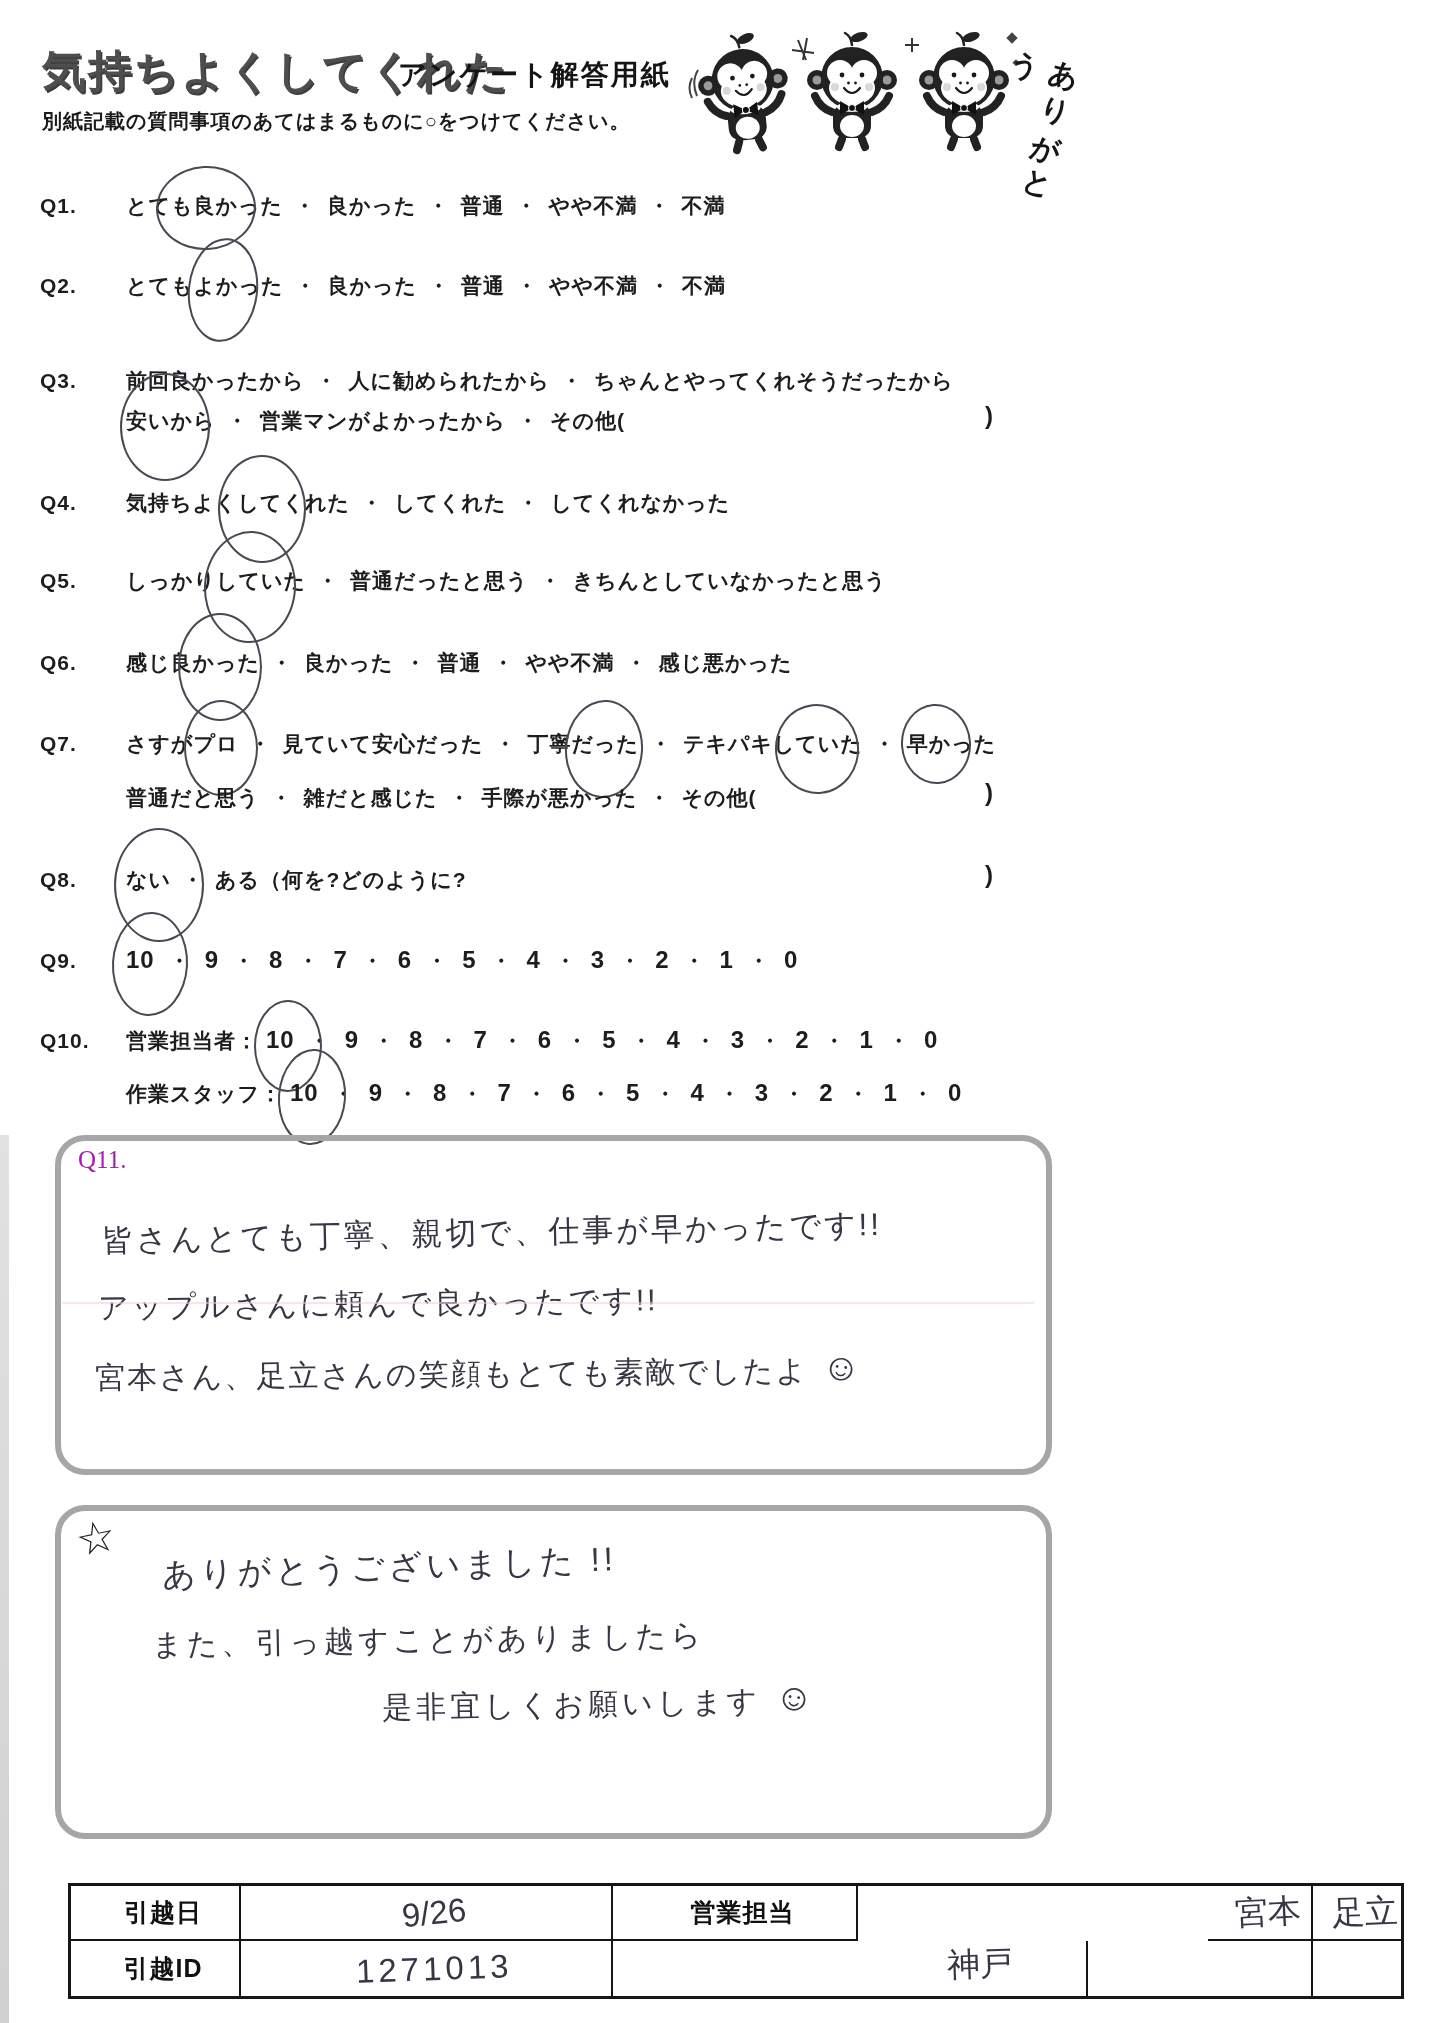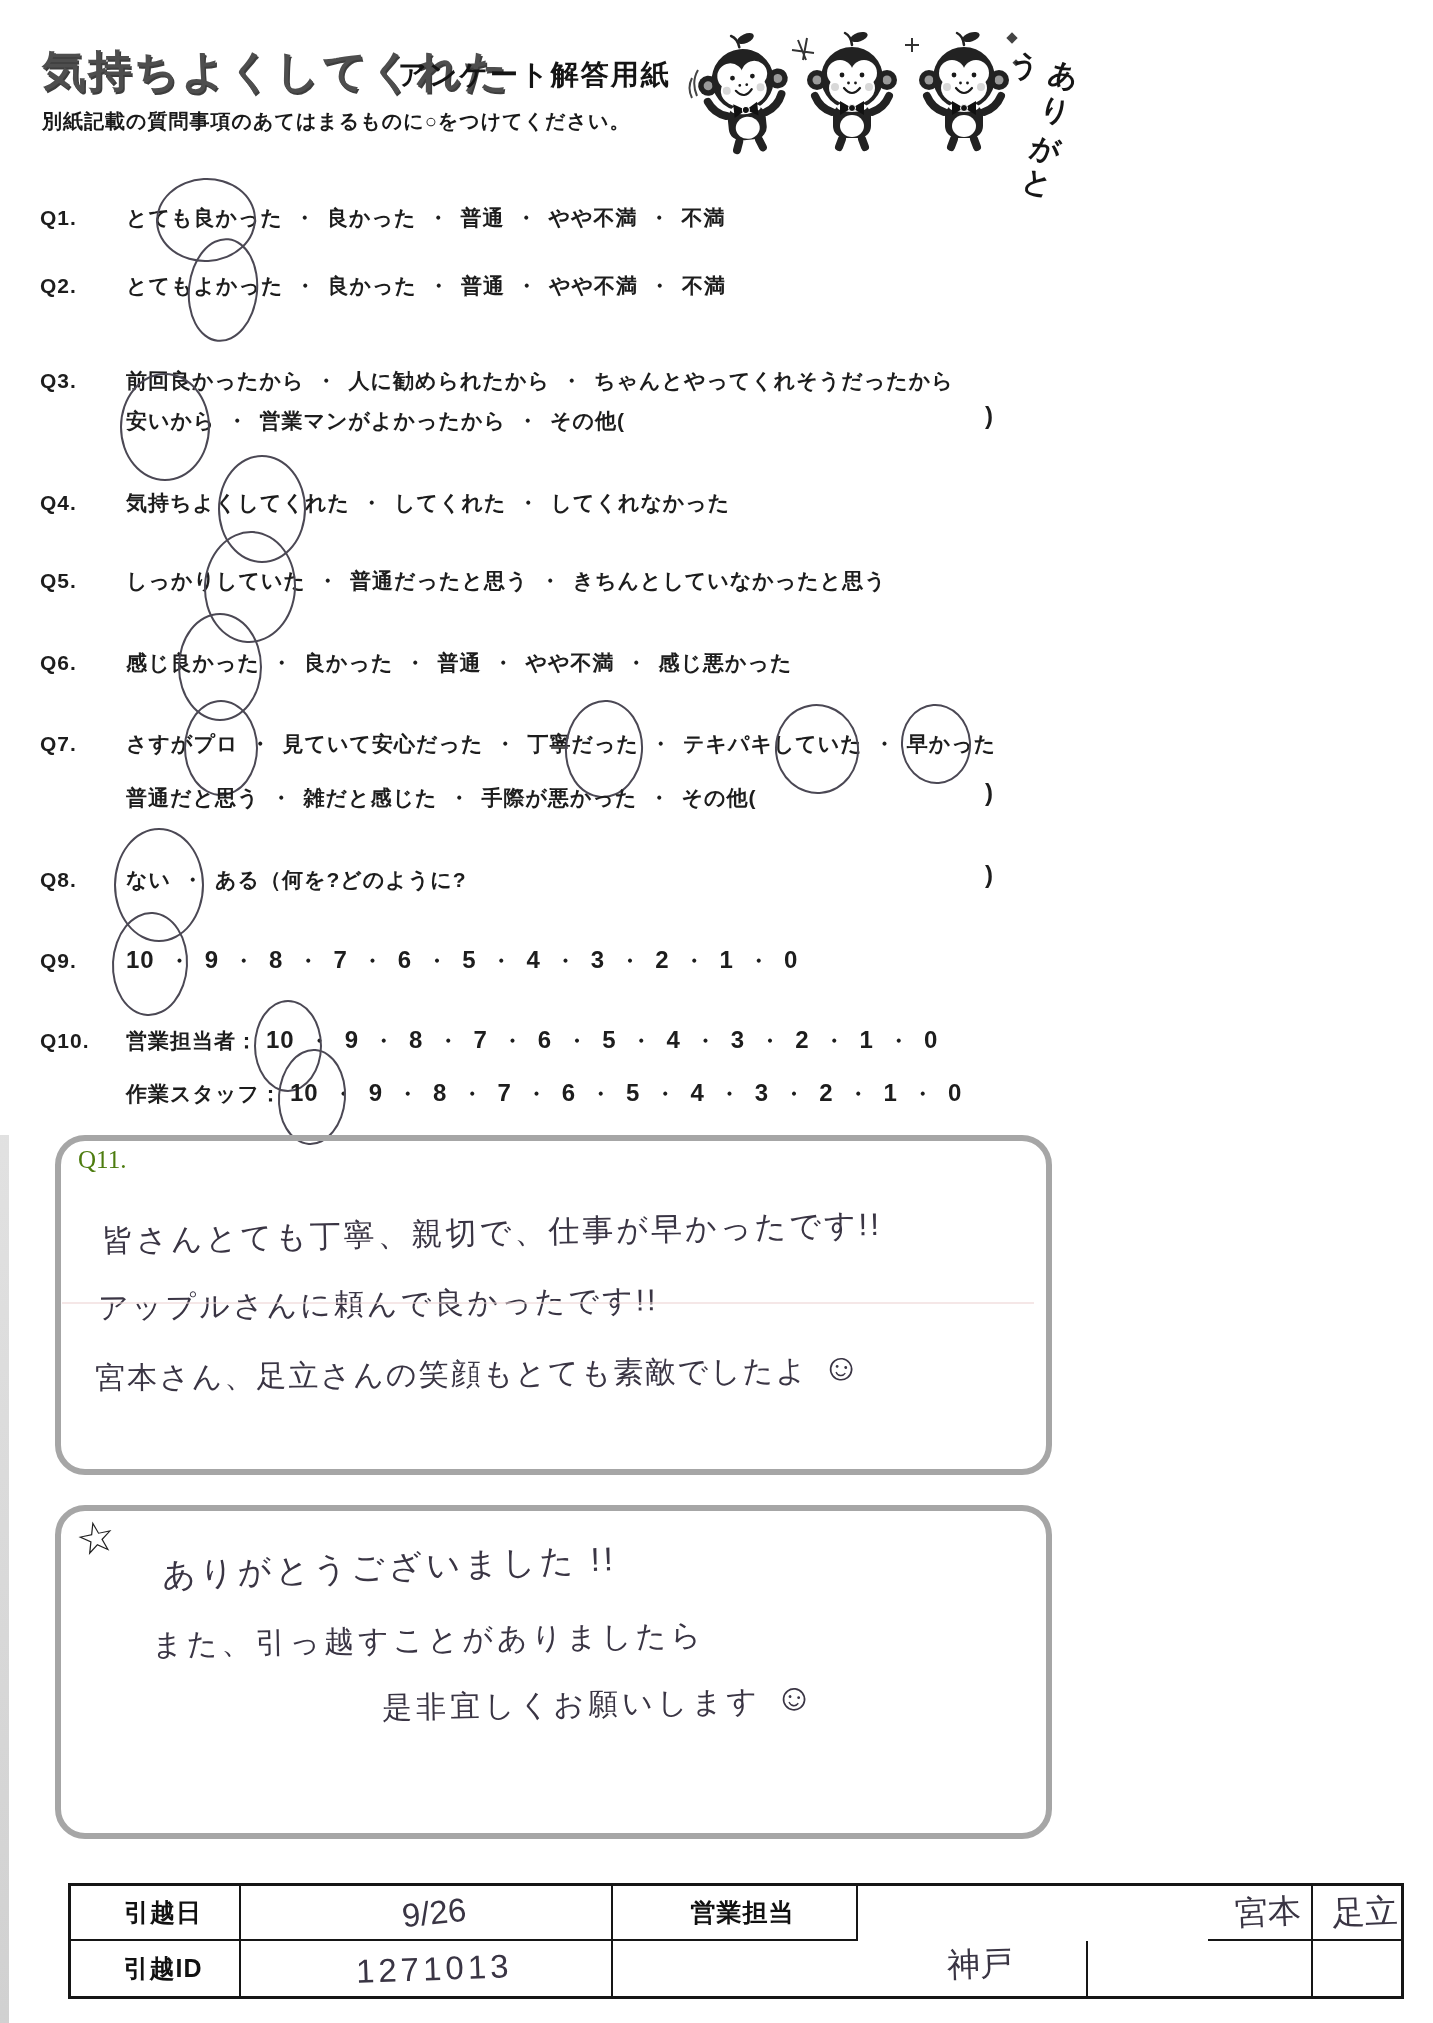--- a/index.html
+++ b/index.html
@@ -57,21 +57,21 @@
   #q7l0 .opt-3 .circ{left:92px;top:-26px;width:80px;height:86px;transform:rotate(-6deg);}
   #q7l0 .opt-4 .circ{left:-6px;top:-26px;width:66px;height:76px;transform:rotate(-4deg);}
   #q8l0 .opt-0 .circ{left:-12px;top:-38px;width:86px;height:110px;}
   #q9l0 .opt-0 .circ{left:-14px;top:-34px;width:72px;height:100px;transform:rotate(3deg);}
   #q10l0 .opt-0 .circ{left:-12px;top:-26px;width:64px;height:88px;}
   #q10l1 .opt-0 .circ{left:-12px;top:-30px;width:64px;height:92px;transform:rotate(4deg);}
   
   .bigbox{position:absolute;left:55px;width:985px;border:6px solid #a6a6a6;border-radius:30px;}
   .box-q11{top:1135px;height:328px;}
   .box-star{top:1505px;height:322px;}
-  .q11-label{position:absolute;left:78px;top:1146px;font-family:"Liberation Serif","DejaVu Serif",serif;font-size:25px;color:#4d7c0f;}
+  .q11-label{position:absolute;left:78px;top:1146px;font-family:"Liberation Serif","DejaVu Serif",serif;font-size:25px;color:#a21caf;}
   .star-mark{position:absolute;left:76px;top:1512px;font-size:44px;color:#222;transform:rotate(-12deg);}
   
   .hand{position:absolute;white-space:nowrap;color:#3a3544;font-weight:500;}
   .h-q11-1{left:102px;top:1212px;font-size:31px;letter-spacing:3px;transform:rotate(-1.2deg);}
   .h-q11-2{left:98px;top:1284px;font-size:30px;letter-spacing:3px;transform:rotate(-0.8deg);}
   .h-q11-3{left:95px;top:1350px;font-size:30px;letter-spacing:2px;transform:rotate(-0.6deg);}
   .h-st-1{left:162px;top:1545px;font-size:33px;letter-spacing:4px;transform:rotate(-2deg);}
   .h-st-2{left:152px;top:1620px;font-size:30px;letter-spacing:4px;transform:rotate(-1deg);}
   .h-st-3{left:382px;top:1680px;font-size:30px;letter-spacing:4px;transform:rotate(-1deg);}
   .smiley{display:inline-block;font-size:38px;margin-left:14px;transform:rotate(8deg);color:#3a3544;}
@@ -138,21 +138,21 @@
   <use href="#mk" transform="translate(8,6) rotate(-6 50 60)"></use>
   <use href="#mk" x="116" y="4"></use>
   <use href="#mk" x="228" y="4"></use>
   <path d="M112 14 l8 20 M121 12 l-4 22 M106 24 l22 3" stroke="#333" stroke-width="2" fill="none"></path>
   <path d="M226 12 v14 M219 19 h14" stroke="#333" stroke-width="2" fill="none"></path>
   <rect x="322" y="8" width="8" height="8" transform="rotate(45 326 12)" fill="#444"></rect>
   <rect x="328" y="34" width="5" height="5" transform="rotate(45 330 36)" fill="#444"></rect>
 </svg>
 <div class="thanks-vert">ありがとう</div>
 
-<div class="qrow" style="top:204px">
+<div class="qrow" style="top:192px">
   <span class="qno">Q1.</span><span id="q1l0" class="optline"><span class="opt opt-0">とても良かった<i class="circ"></i></span><span class="sep">・</span><span class="opt opt-1">良かった</span><span class="sep">・</span><span class="opt opt-2">普通</span><span class="sep">・</span><span class="opt opt-3">やや不満</span><span class="sep">・</span><span class="opt opt-4">不満</span></span>
 </div>
 <div class="qrow" style="top:272px">
   <span class="qno">Q2.</span><span id="q2l0" class="optline"><span class="opt opt-0">とてもよかった<i class="circ"></i></span><span class="sep">・</span><span class="opt opt-1">良かった</span><span class="sep">・</span><span class="opt opt-2">普通</span><span class="sep">・</span><span class="opt opt-3">やや不満</span><span class="sep">・</span><span class="opt opt-4">不満</span></span>
 </div>
 <div class="qrow" style="top:367px">
   <span class="qno">Q3.</span><span id="q3l0" class="optline"><span class="opt opt-0">前回良かったから</span><span class="sep">・</span><span class="opt opt-1">人に勧められたから</span><span class="sep">・</span><span class="opt opt-2">ちゃんとやってくれそうだったから</span></span>
 </div>
 <div class="qrow cont" style="top:407px">
   <span id="q3l1" class="optline"><span class="opt opt-0">安いから<i class="circ"></i></span><span class="sep">・</span><span class="opt opt-1">営業マンがよかったから</span><span class="sep">・</span><span class="opt opt-2">その他(</span></span>

